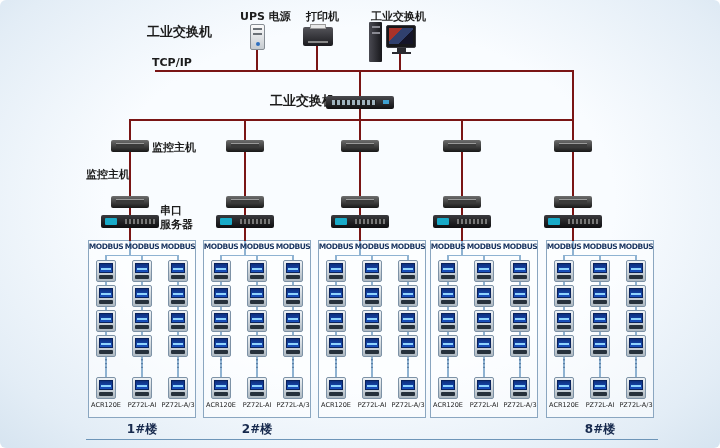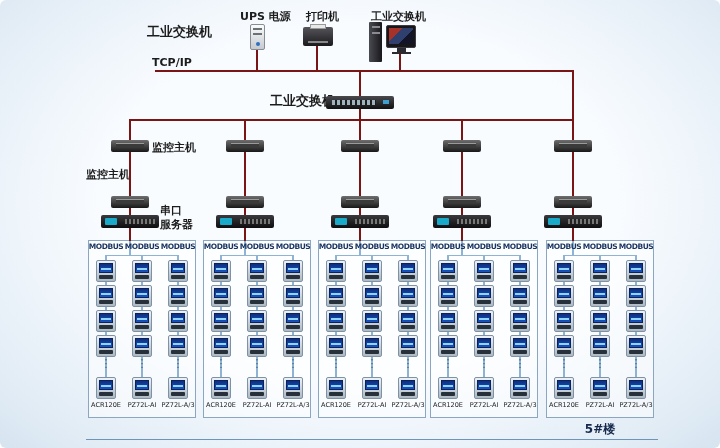--- a/index.html
+++ b/index.html
@@ -227,20 +227,21 @@
       <div class="meter-btn"></div>
     </div>
     <div class="dots" style="left: 160px; top: 358px;">⋮</div>
     <div class="meter" style="left: 168px; top: 377px;">
       <div class="meter-scr">
         <div class="meter-wave"></div>
       </div>
       <div class="meter-btn"></div>
     </div>
     <div class="model" style="left: 160px; top: 401px;">PZ72L-A/3</div>
+    <div class="building" style="left: 88px; top: 421px;">1#楼</div>
     <div class="group-box" style="left: 203px; top: 240px; width: 108px; height: 178px;"></div>
     <div style="position: absolute; left: 244px; top: 120px; width: 2px; height: 21px; background: rgb(122, 21, 21);"></div>
     <div class="transceiver" style="left: 226px; top: 140px;">
       <div class="transceiver-strip"></div>
     </div>
     <div style="position: absolute; left: 244px; top: 152px; width: 2px; height: 45px; background: rgb(122, 21, 21);"></div>
     <div class="transceiver" style="left: 226px; top: 196px;">
       <div class="transceiver-strip"></div>
     </div>
     <div style="position: absolute; left: 244px; top: 208px; width: 2px; height: 8px; background: rgb(122, 21, 21);"></div>
@@ -346,20 +347,21 @@
       <div class="meter-btn"></div>
     </div>
     <div class="dots" style="left: 275px; top: 358px;">⋮</div>
     <div class="meter" style="left: 283px; top: 377px;">
       <div class="meter-scr">
         <div class="meter-wave"></div>
       </div>
       <div class="meter-btn"></div>
     </div>
     <div class="model" style="left: 275px; top: 401px;">PZ72L-A/3</div>
+    <div class="building" style="left: 203px; top: 421px;">2#楼</div>
     <div class="group-box" style="left: 318px; top: 240px; width: 108px; height: 178px;"></div>
     <div style="position: absolute; left: 359px; top: 120px; width: 2px; height: 21px; background: rgb(122, 21, 21);"></div>
     <div class="transceiver" style="left: 341px; top: 140px;">
       <div class="transceiver-strip"></div>
     </div>
     <div style="position: absolute; left: 359px; top: 152px; width: 2px; height: 45px; background: rgb(122, 21, 21);"></div>
     <div class="transceiver" style="left: 341px; top: 196px;">
       <div class="transceiver-strip"></div>
     </div>
     <div style="position: absolute; left: 359px; top: 208px; width: 2px; height: 8px; background: rgb(122, 21, 21);"></div>
@@ -703,14 +705,14 @@
       <div class="meter-btn"></div>
     </div>
     <div class="dots" style="left: 618px; top: 358px;">⋮</div>
     <div class="meter" style="left: 626px; top: 377px;">
       <div class="meter-scr">
         <div class="meter-wave"></div>
       </div>
       <div class="meter-btn"></div>
     </div>
     <div class="model" style="left: 618px; top: 401px;">PZ72L-A/3</div>
-    <div class="building" style="left: 546px; top: 421px;">5#楼</div>
+    <div class="building" style="left: 546px; top: 421px;">8#楼</div>
   </div>
 
 </body></html>

